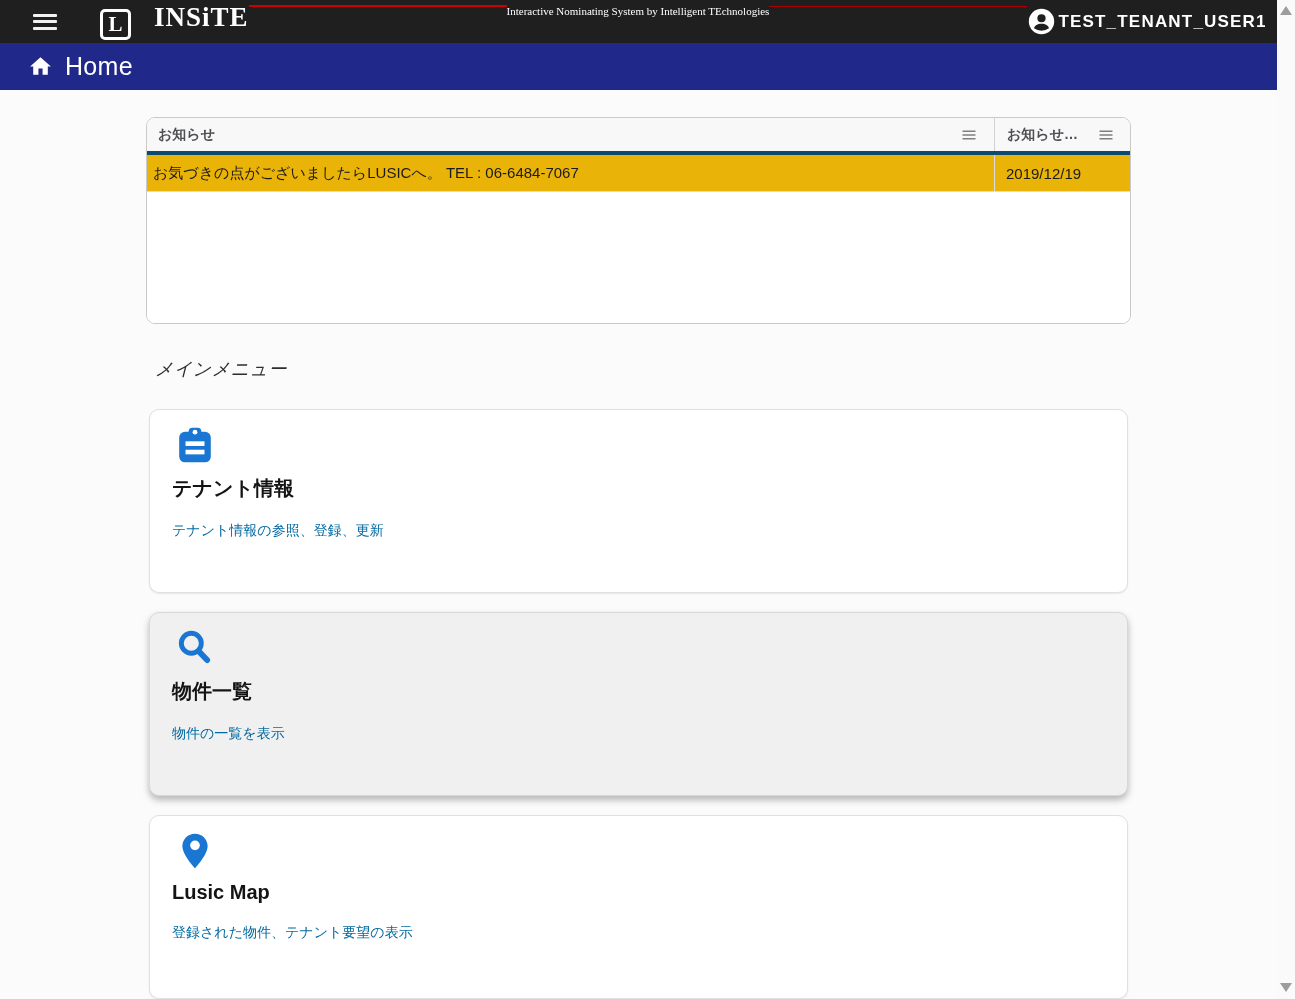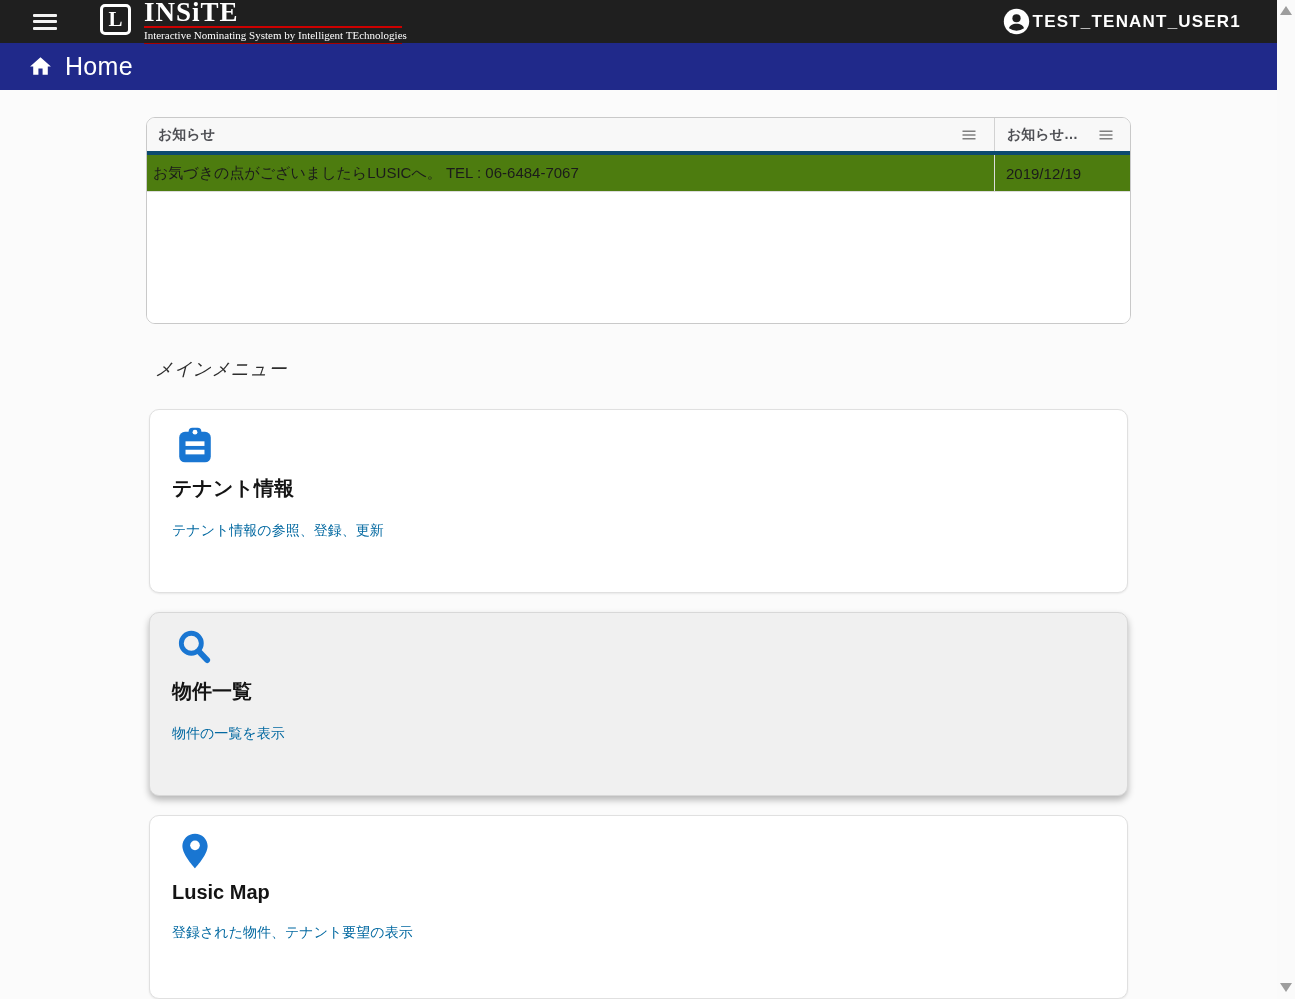--- a/index.html
+++ b/index.html
@@ -23,21 +23,21 @@
   .hb-bar { width:24px; height:3px; background:#f2f2f2; border-radius:1px; }
 
   .logo { margin-left:43px; display:flex; align-items:flex-start; }
   .logo-box {
     width:31px; height:31px; margin-top:5px;
     border:3px solid #ffffff; border-radius:5px;
     display:flex; align-items:center; justify-content:center;
     color:#ffffff; font-family:"Liberation Serif","DejaVu Serif",serif;
     font-weight:bold; font-size:21px; line-height:1;
   }
-  .logo-text { margin-left:13px; display:flex; flex-direction:column; }
+  .logo-text { margin-left:23px; display:flex; }
   .logo-title {
     font-family:"Liberation Serif","DejaVu Serif",serif;
     color:#ffffff; font-weight:bold; font-size:27px; line-height:26px; letter-spacing:1px;
   }
   .logo-underline { width:258px; height:2px; background:#cc0000; margin-top:1px; }
   .logo-subtitle {
     font-family:"Liberation Serif","DejaVu Serif",serif;
     color:#ffffff; font-size:11px; line-height:11px; margin-top:2px; white-space:nowrap;
   }
   .logo-underline.thin { height:1px; background:#aa0000; margin-top:2px; }
@@ -61,21 +61,21 @@
     width:985px; margin:0 auto; background:#ffffff;
     border:1px solid #c9c9c9; border-radius:9px; overflow:hidden;
   }
   .grid-header { display:flex; height:37px; background:#f8f8f8; border-bottom:4px solid #0c4a6e; }
   .gh-cell { display:flex; align-items:center; font-size:14px; font-weight:bold; color:#4e4f54; }
   .gh-cell.c1 { flex:1; padding:0 17px 0 11px; }
   .gh-cell.c2 { width:136px; border-left:1px solid #d2d2d2; padding:0 16px 0 12px; }
   .gh-label { flex:1; white-space:nowrap; overflow:hidden; }
   .menu-icon { display:flex; align-items:center; cursor:pointer; }
 
-  .grid-row { display:flex; height:37px; border-bottom:1px solid #dcdcdc; background:#4d7c0f; cursor:pointer;gap:47px; }
+  .grid-row { display:flex; height:37px; border-bottom:1px solid #dcdcdc; background:#eab308; cursor:pointer;gap:47px; }
   .gr-cell { display:flex; align-items:center; font-size:15px; color:#1b1b1b; white-space:nowrap; }
   .gr-cell.c1 { flex:1; padding-left:6px; }
   .gr-cell.c2 { width:136px; border-left:1px solid #dcdcdc; padding-left:11px;text-align:right; }
   .grid-empty { height:131px; background:#ffffff; }
 
   .menu-heading {
     width:985px; margin:33px auto 0; padding-left:9px;
     font-size:18px; font-weight:400; color:#2d2d2d; letter-spacing:0.5px;font-style:italic;
   }
 

